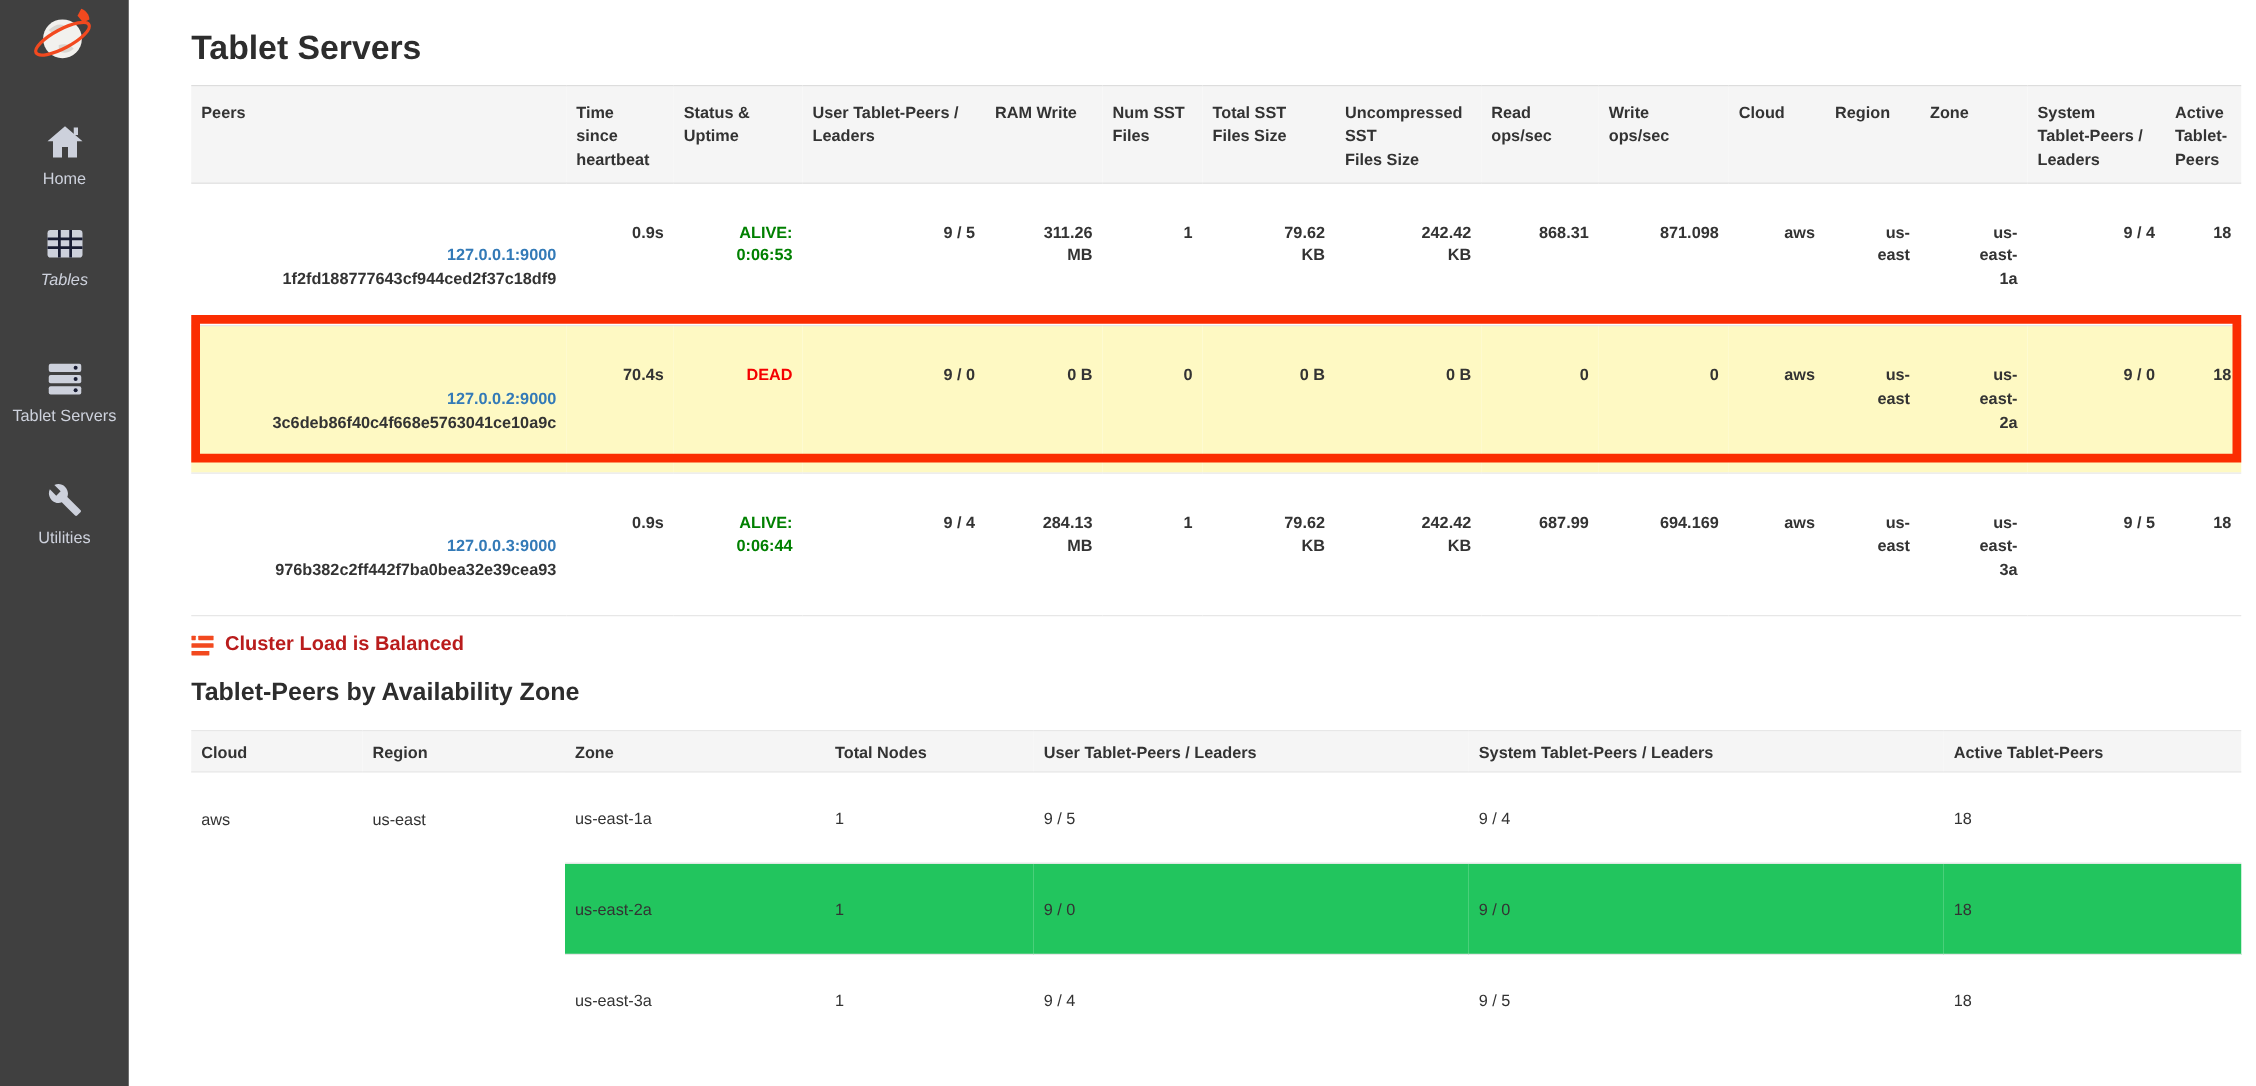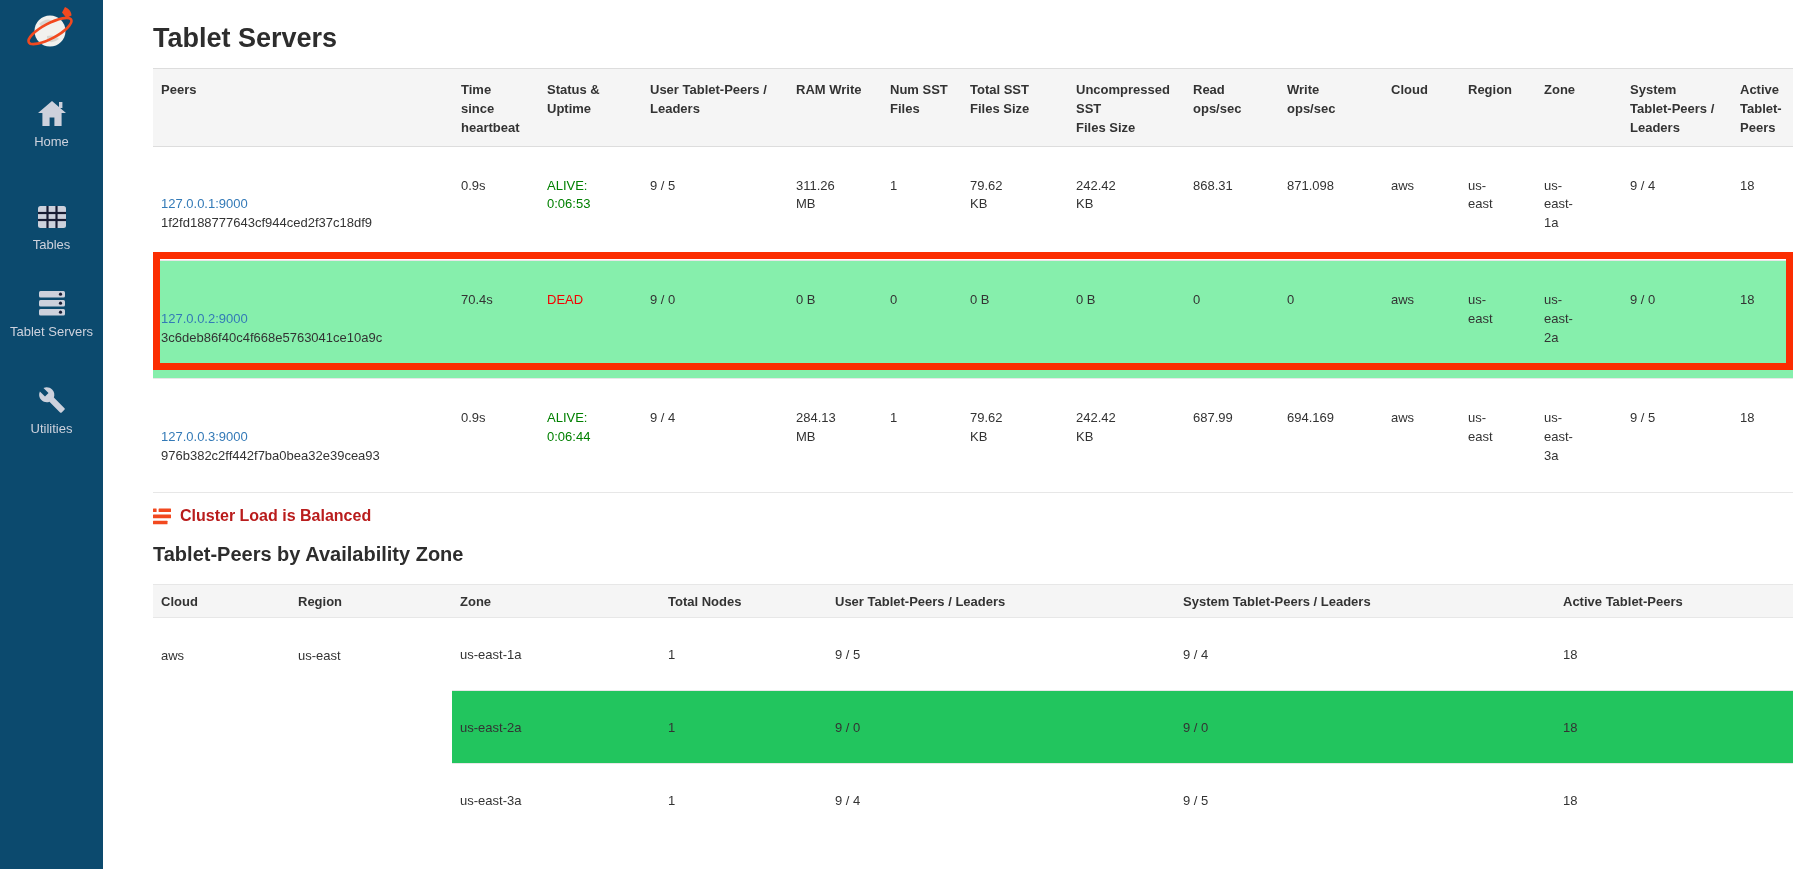--- a/index.html
+++ b/index.html
@@ -5,51 +5,51 @@
   html,body { margin:0; padding:0; }
   body {
     width:1805px; height:869px; overflow:hidden; background:#fff;
     font-family:"Liberation Sans","DejaVu Sans",sans-serif; color:#333;
   }
   .page { position:relative; width:1805px; height:869px; }
 
   
   .sidebar {
     position:absolute; left:0; top:0; width:103px; height:869px;
-    background:#0c4a6e;
+    background:#404040;
   }
   .logo { position:absolute; top:5px; left:0; width:103px; text-align:center; cursor:pointer; }
   .nav-item { position:absolute; left:0; width:103px; text-align:center; cursor:pointer; }
   .nav-item .nav-label { display:block; margin-top:3px; font-size:13px; color:#ced2dd; }
-  .nav-home { top:100px; } .nav-tables { top:204px; } .nav-tservers { top:290px; } .nav-utils { top:386px; }
+  .nav-home { top:100px; } .nav-tables { top:182px;font-style:italic; } .nav-tservers { top:290px; } .nav-utils { top:386px; }
 
   
   .main { position:absolute; left:103px; top:0; width:1702px; height:869px; padding:0 12px 0 50px; box-sizing:border-box; }
   h1.page-title { font-size:27px; font-weight:bold; color:#2d2d2d; margin:22px 0 0 0; line-height:32px; }
   h2.section-title { font-size:20px; font-weight:bold; color:#2d2d2d; margin:18px 0 18px 0; line-height:23px; }
 
   
   .t1wrap { position:relative; margin-top:14px; width:1640px; }
   table.t1 { border-collapse:collapse; table-layout:fixed; width:1640px; font-size:13px; color:#333; }
   table.t1 th {
     background:#f5f5f5; font-weight:bold; text-align:left; vertical-align:top;
     padding:12px 8px 8px 8px; border-top:1px solid #ddd; border-bottom:1px solid #ddd;
     white-space:pre-line; line-height:1.45;
   }
   table.t1 thead tr { height:74px; }
   table.t1 td {
-    text-align:left; vertical-align:top; padding:30px 8px 8px 8px;
-    white-space:pre-line; line-height:1.45; border-top:1px solid #e7e7e7;
+    text-align:right; vertical-align:top; padding:30px 8px 8px 8px;
+    white-space:pre-line; line-height:1.45; border-top:1px solid #e7e7e7;font-weight:bold;
   }
   table.t1 tbody tr:first-child td { border-top:none; }
   table.t1 tbody tr:last-child td { border-bottom:1px solid #e7e7e7; }
   table.t1 tbody tr.r1 { height:110px; }
   table.t1 tbody tr.r2 { height:118px; }
   table.t1 tbody tr.r3 { height:102px; }
-  tr.striped td { background:#86efac; }
+  tr.striped td { background:#fef9c3; }
   a.srv-link { color:#337ab7; text-decoration:none; }
   .uuid { color:#333; }
   .status-alive { color:#008000; }
   .status-dead  { color:#f50000; }
   .dead-highlight {
     position:absolute; left:0; top:184px; width:1640px; height:118px;
     border:7px solid #fb2d01; box-sizing:border-box; pointer-events:none;
   }
 
   

